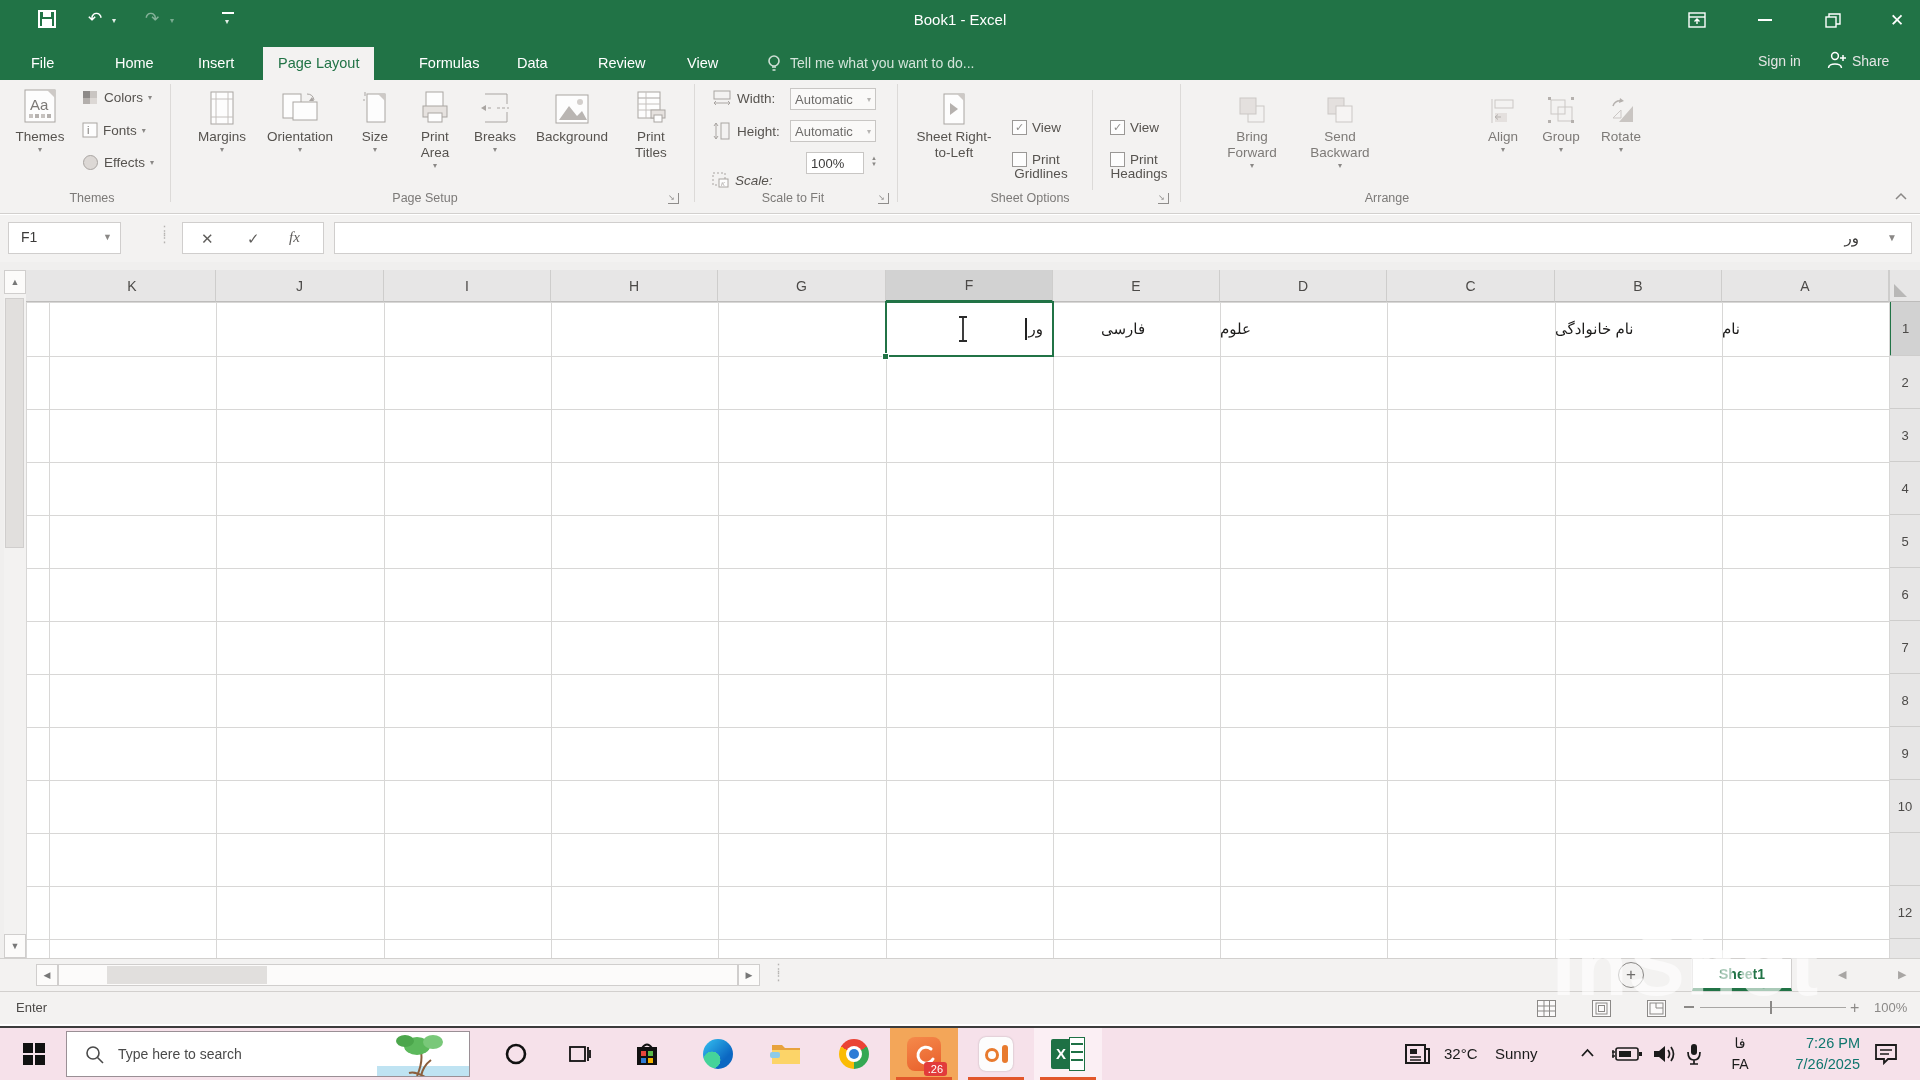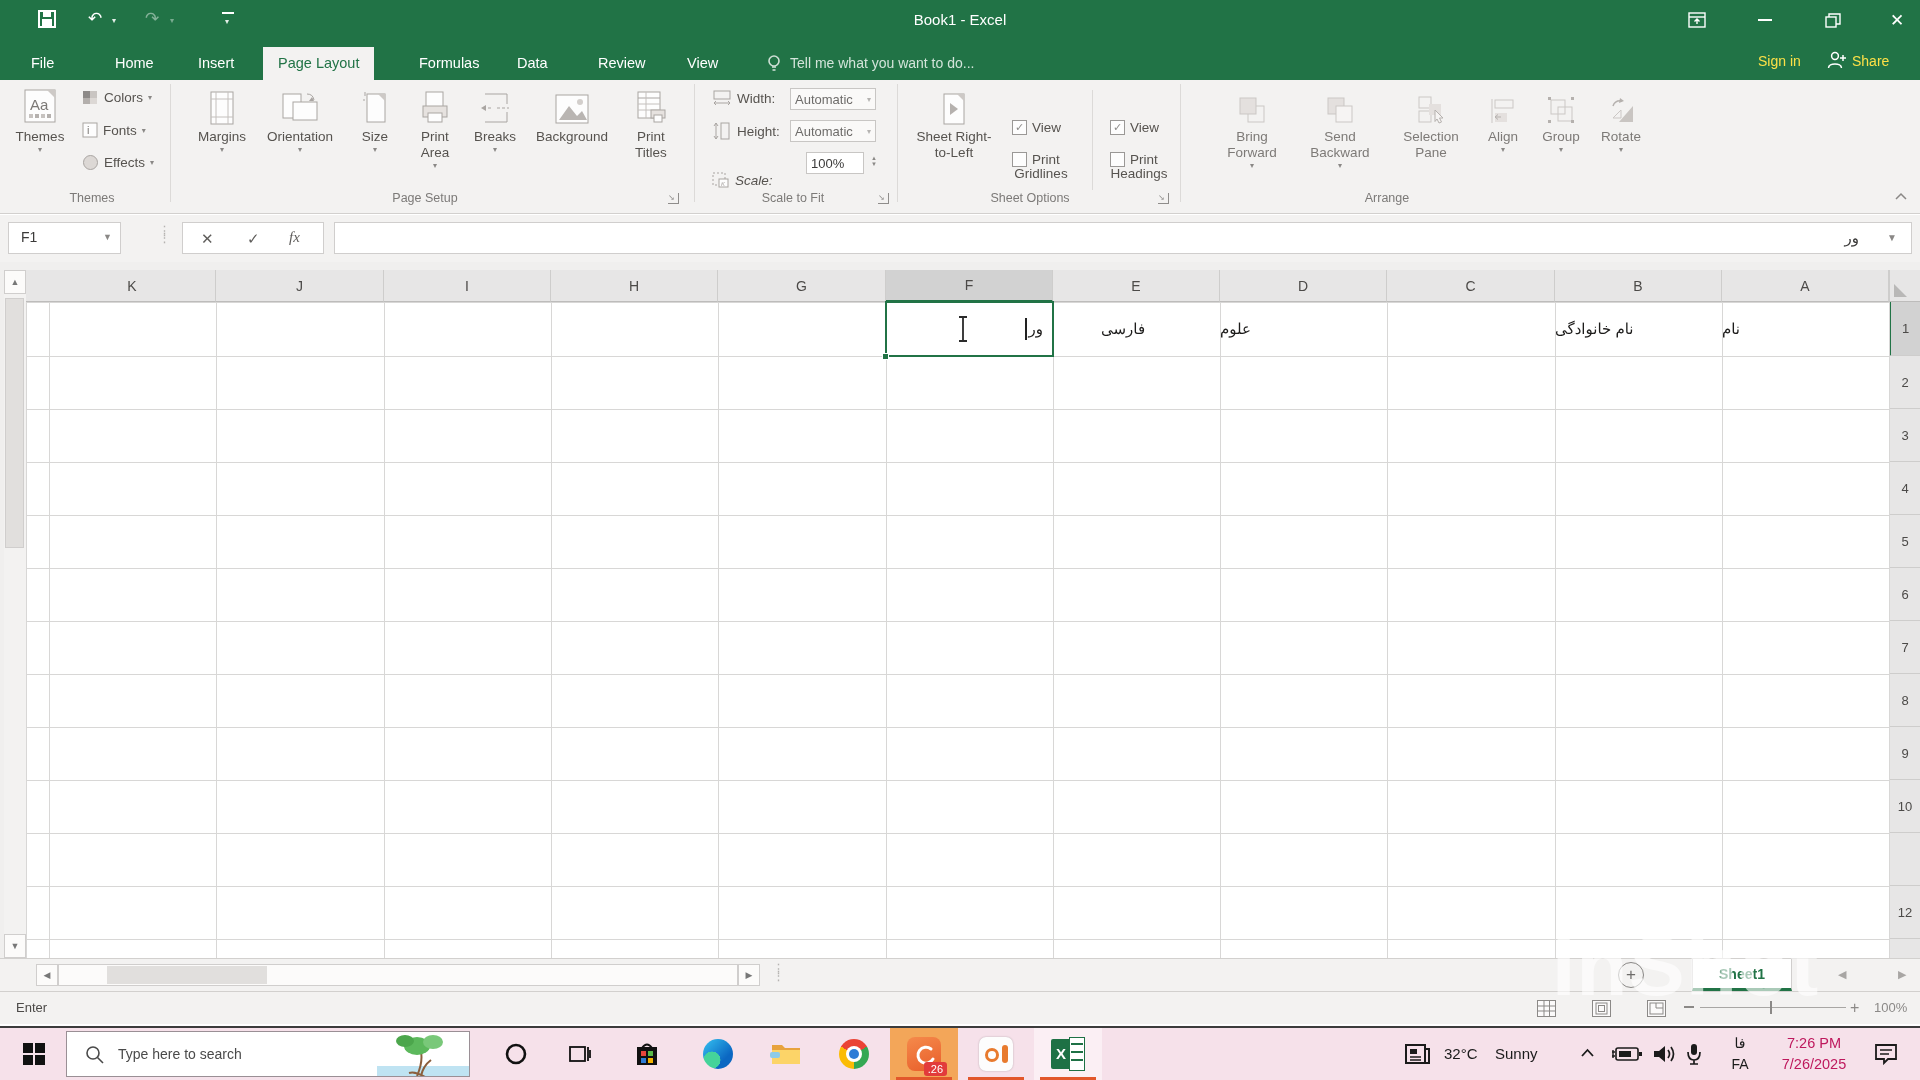--- a/index.html
+++ b/index.html
@@ -10,21 +10,21 @@
   #titlebar{position:absolute;left:0;top:0;width:1920px;height:40px;background:#217346;color:#fff;}
   .qat-ic{position:absolute;top:9px;color:#fff;font-size:17px;line-height:20px;}
   .qat-dd{position:absolute;top:16px;color:#e4efe9;font-size:8px;}
   #win-title{position:absolute;left:0;top:0;width:1920px;text-align:center;line-height:40px;font-size:15px;color:#fff;}
   .winbtn{position:absolute;top:0;width:46px;height:40px;display:flex;align-items:center;justify-content:center;color:#fff;font-size:15px;}
   
   #tabrow{position:absolute;left:0;top:40px;width:1920px;height:40px;background:#217346;}
   .rtab{position:absolute;bottom:0;height:33px;line-height:33px;padding:0 15px;color:#fff;font-size:14.5px;}
   .rtab.active{background:#f3f2f1;color:#217346;}
   #tellme{position:absolute;bottom:0;height:33px;line-height:33px;color:#d3e4da;font-size:14px;}
-  #signin,#share{position:absolute;bottom:4px;height:30px;line-height:30px;color:#fde047;font-size:14px;}
+  #signin,#share{position:absolute;bottom:4px;height:30px;line-height:30px;color:#e5e5e5;font-size:14px;}
   
   #ribbon{position:absolute;left:0;top:80px;width:1920px;height:134px;background:#f3f2f1;border-bottom:1px solid #d2d0ce;}
   .rb{position:absolute;top:4px;height:104px;display:flex;flex-direction:column;align-items:center;text-align:center;}
   .ric{height:42px;display:flex;align-items:flex-end;justify-content:center;}
   .rlbl{font-size:13.5px;color:#56534f;line-height:16px;margin-top:3px;}
   .rlbl.dis{color:#7d7a77;}
   .da{display:block;font-size:8px;color:#8a8886;margin-top:1px;line-height:8px;}
   .srow{position:absolute;display:flex;align-items:center;gap:5px;font-size:13.5px;color:#56534f;}
   .gdiv{position:absolute;top:4px;height:118px;width:1px;background:#dcdad8;}
   .glbl{position:absolute;top:111px;font-size:12.5px;color:#7c7a78;width:200px;text-align:center;margin-left:-100px;}
@@ -328,31 +328,20 @@
       <div class="rlbl dis"><span>Bring Forward</span><span class="da">▾</span></div>
     </div>
     <div class="rb" style="left:1298px;width:84px;">
       <div class="ric">
           <svg width="32" height="32" viewBox="0 0 32 32">
             <rect x="4" y="4" width="16" height="16" fill="#e4e0de" stroke="#cbc7c5"></rect>
             <rect x="12" y="12" width="16" height="16" fill="#f6f4f3" stroke="#cbc7c5"></rect>
           </svg>
         </div>
       <div class="rlbl dis"><span>Send Backward</span><span class="da">▾</span></div>
-    </div>
-    <div class="rb" style="left:1390px;width:82px;">
-      <div class="ric">
-          <svg width="32" height="32" viewBox="0 0 32 32">
-            <rect x="4" y="3" width="12" height="11" fill="none" stroke="#cbc7c5"></rect>
-            <rect x="4" y="17" width="12" height="11" fill="none" stroke="#cbc7c5"></rect>
-            <rect x="14" y="10" width="12" height="11" fill="#e4e0de"></rect>
-            <path d="M20 16 l8 8 l-3.5 0 l2 4 l-2.5 1 l-2 -4 l-2 2.5 z" fill="#f6f4f3" stroke="#b5b1ae"></path>
-          </svg>
-        </div>
-      <div class="rlbl dis"><span>Selection Pane</span></div>
     </div>
     <div class="rb" style="left:1478px;width:50px;">
       <div class="ric">
           <svg width="30" height="30" viewBox="0 0 30 30">
             <line x1="4" y1="3" x2="4" y2="27" stroke="#cbc7c5"></line>
             <rect x="7" y="4" width="18" height="8" fill="none" stroke="#cbc7c5"></rect>
             <rect x="7" y="17" width="12" height="9" fill="#e4e0de"></rect>
             <path d="M13 21 l-5 0 m2 -2.5 l-3 2.5 3 2.5" fill="none" stroke="#b5b1ae"></path>
           </svg>
         </div>
@@ -639,21 +628,21 @@
     <div class="trayic" style="left:1686px;top:15px;">
       <svg width="16" height="22" viewBox="0 0 16 22">
           <rect x="5" y="1" width="6" height="11" rx="3" fill="#1b1b1b"></rect>
           <path d="M2 9 q0 8 6 8 q6 0 6 -8 M8 17 v4 M4 21 h8" fill="none" stroke="#1b1b1b" stroke-width="1.7"></path>
         </svg>
     </div>
     <div class="abs" style="left:1722px;top:5px;width:36px;text-align:center;color:#1b1b1b;font-size:14px;line-height:21px;">
       <div>فا</div>
       <div>FA</div>
     </div>
-    <div class="abs" style="left:1768px;top:5px;width:92px;text-align:center;color:#be185d;font-size:14.5px;line-height:21px;">
+    <div class="abs" style="left:1768px;top:5px;width:92px;text-align:right;color:#0f766e;font-size:14.5px;line-height:21px;">
       <div>7:26 PM</div>
       <div>7/26/2025</div>
     </div>
     <div class="trayic" style="left:1874px;top:15px;">
       <svg width="24" height="22" viewBox="0 0 24 22">
           <path d="M2 2 h20 v14 h-8 l-4 4 v-4 h-8 z" fill="none" stroke="#1b1b1b" stroke-width="1.8"></path>
           <path d="M6 7 h12 M6 11 h9" stroke="#1b1b1b" stroke-width="1.6"></path>
         </svg>
     </div>
   </div>

